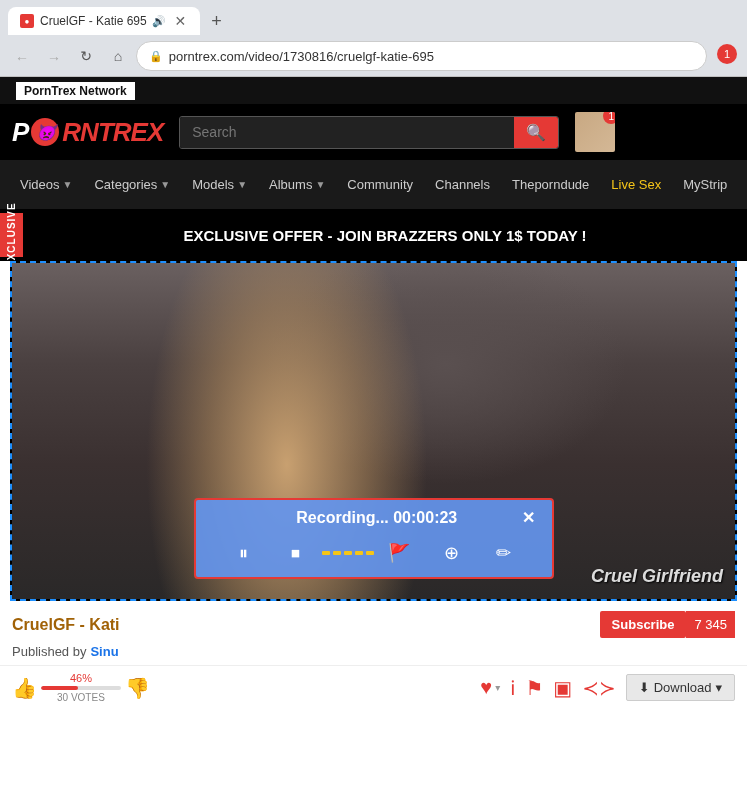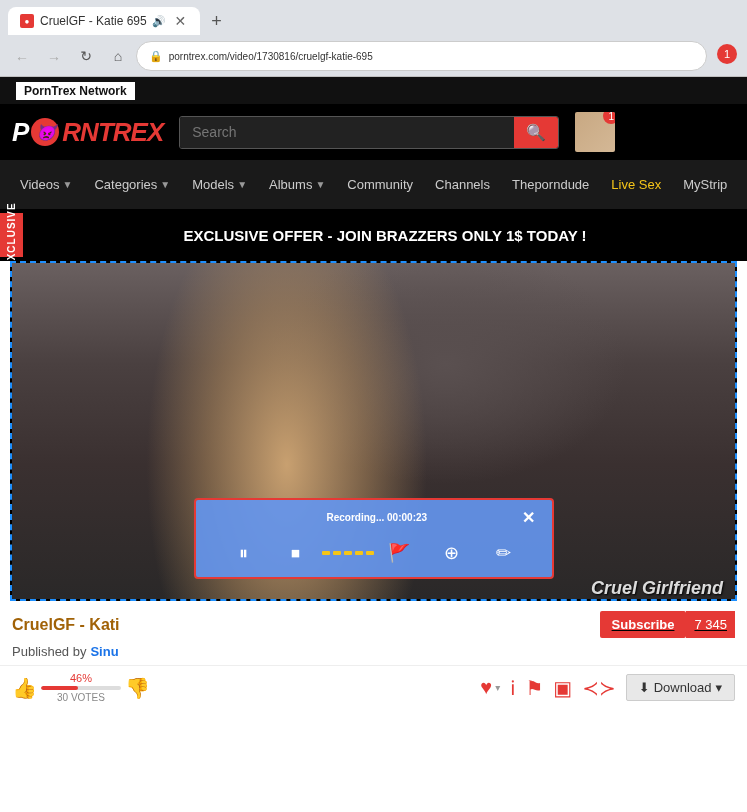--- a/index.html
+++ b/index.html
@@ -84,21 +84,21 @@
       display: flex;
       align-items: center;
       background: #fff;
       border-radius: 16px;
       padding: 4px 12px;
       gap: 6px;
       height: 30px;
       border: 1px solid #ccc;
     }
     .lock-icon { font-size: 11px; color: #555; }
-    .url-text { font-size: 10px; color: #333; }
+    .url-text { font-size: 13px; color: #333; }
     .notification-badge {
       width: 20px;
       height: 20px;
       background: #e53935;
       border-radius: 50%;
       color: white;
       font-size: 11px;
       display: flex;
       align-items: center;
       justify-content: center;
@@ -293,21 +293,21 @@
       width: 100%;
       height: 100%;
       background: 
         radial-gradient(ellipse 200px 400px at 38% 60%, #c8a070 0%, #b8906080 40%, transparent 70%),
         radial-gradient(ellipse 300px 200px at 60% 30%, #5a5050 0%, transparent 60%),
         linear-gradient(180deg, #6a6060 0%, #4a4040 30%, #3a3030 60%, #2a2828 100%);
       position: relative;
     }
     .video-watermark {
       position: absolute;
-      bottom: 0;
+      bottom: 12px;
       right: 12px;
       color: rgba(255,255,255,0.85);
       font-size: 18px;
       font-style: italic;
       font-weight: bold;
       text-shadow: 1px 1px 2px #000;
     }
 
     
     .recording-overlay {
@@ -323,21 +323,21 @@
       z-index: 10;
     }
     .recording-header {
       display: flex;
       align-items: center;
       justify-content: space-between;
       margin-bottom: 10px;
     }
     .recording-title {
       color: #fff;
-      font-size: 10px;
+      font-size: 16px;
       font-weight: bold;
       text-align: center;
       flex: 1;
     }
     .recording-close {
       color: #fff;
       font-size: 16px;
       cursor: pointer;
       font-weight: bold;
     }
@@ -389,21 +389,20 @@
       font-size: 13px;
       font-weight: bold;
       cursor: pointer;
       border-radius: 2px;
       white-space: nowrap;
     }
     .subscribe-wrapper {
       display: flex;
       align-items: flex-start;
       gap: 0;
-      text-decoration: underline;
     }
 
     .published-row {
       padding: 0 12px 6px;
       font-size: 13px;
       color: #555;
       display: flex;
       align-items: center;
       gap: 4px;
     }

